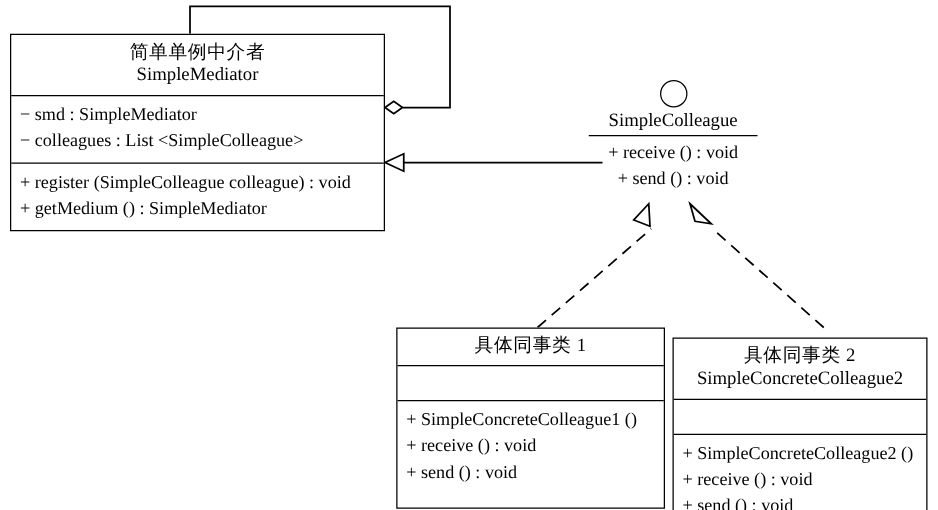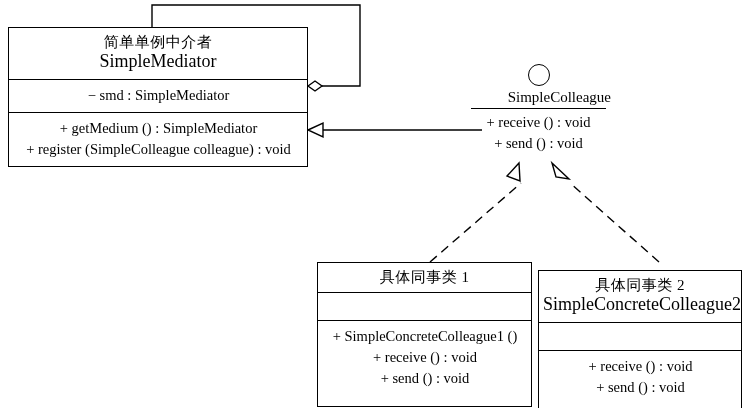--- a/index.html
+++ b/index.html
@@ -26,35 +26,34 @@
     position: absolute;
     border: 1px solid #000000;
     background: #ffffff;
     box-sizing: border-box;
   }
   .compartment {
     box-sizing: border-box;
   }
   .compartment + .compartment {
     border-top: 1px solid #000000;
-    text-align: center;
   }
   .name-compartment {
     text-align: center;
     padding: 5px 4px 6px 4px;
     line-height: 1.22;
   }
   .cn-chinese {
     display: block;
     font-size: 15px;
     letter-spacing: 0.5px;
   }
   .cn-english {
     display: block;
-    font-size: 18px;
+    font-size: 15px;
   }
   .member-compartment {
     padding: 5px 6px 6px 7px;
     line-height: 1.45;
   }
   .member-compartment.empty-compartment {
     height: 28px;
     padding: 0;
   }
   .member {
@@ -73,21 +72,20 @@
     border: 1.4px solid #000000;
     border-radius: 50%;
     margin: 0 auto 3px auto;
     box-sizing: border-box;
     background: #ffffff;
   }
   .iface-name {
     display: block;
     font-size: 15px;
     padding-bottom: 2px;
-    text-align: right;
   }
   .iface-rule {
     height: 0;
     border-top: 1.4px solid #000000;
     margin: 0 auto 3px auto;
   }
   .iface-ops {
     line-height: 1.42;
   }
   .iface-op {
@@ -127,25 +125,26 @@
 
   <div class="uml-class" id="class-simplemediator" style="left:8px; top:27px; width:300px;">
 
     <div class="compartment name-compartment">
       <span class="cn-chinese">简单单例中介者</span>
       <span class="cn-english">SimpleMediator</span>
     </div>
 
     <div class="compartment member-compartment">
       <span class="member">− smd : SimpleMediator</span>
+      <span class="member">− colleagues : List &lt;SimpleColleague&gt;</span>
     </div>
 
     <div class="compartment member-compartment">
+      <span class="member">+ register (SimpleColleague colleague) : void</span>
       <span class="member">+ getMedium () : SimpleMediator</span>
-      <span class="member">+ register (SimpleColleague colleague) : void</span>
     </div>
   </div>
 
   <div id="interface-simplecolleague" style="left:466px; top:64px; width:145px;">
 
     <div class="iface-circle"></div>
 
     <span class="iface-name">SimpleColleague</span>
 
     <div class="iface-rule" style="width:135px;"></div>
@@ -174,18 +173,19 @@
   <div class="uml-class" id="class-simpleconcretecolleague2" style="left:538px; top:270px; width:204px; height:145px;">
 
     <div class="compartment name-compartment">
       <span class="cn-chinese">具体同事类 2</span>
       <span class="cn-english">SimpleConcreteColleague2</span>
     </div>
 
     <div class="compartment member-compartment empty-compartment"></div>
 
     <div class="compartment member-compartment">
+      <span class="member">+ SimpleConcreteColleague2 ()</span>
       <span class="member">+ receive () : void</span>
       <span class="member">+ send () : void</span>
     </div>
   </div>
 
 </div>
 
 </body></html>

